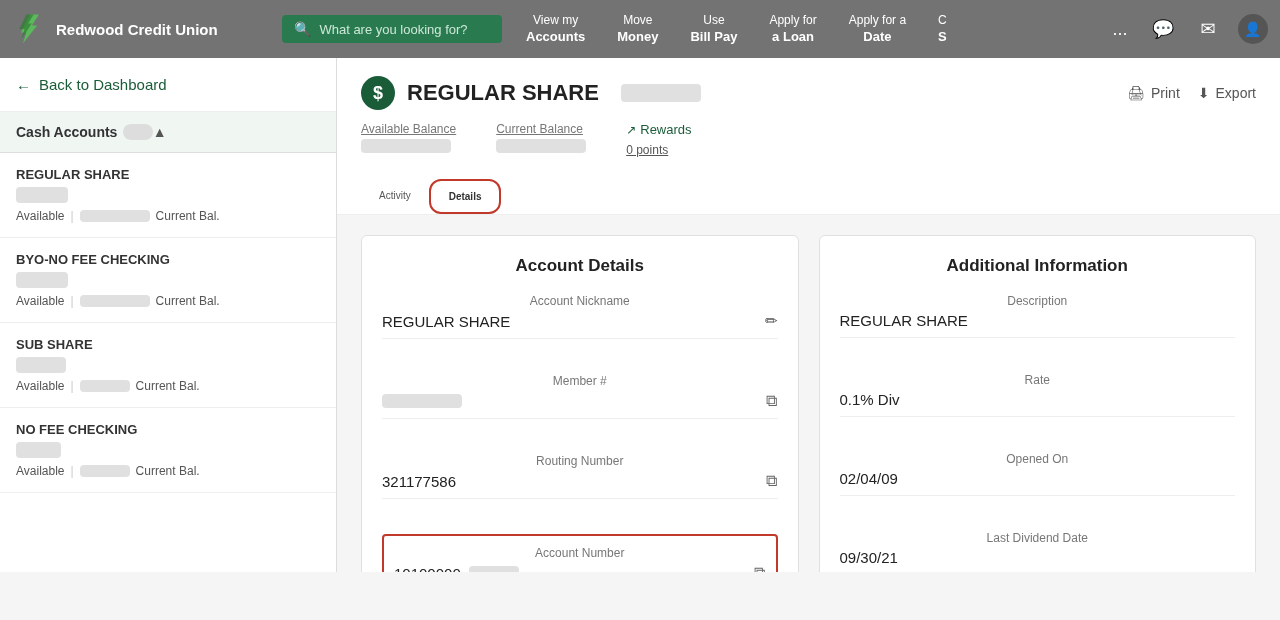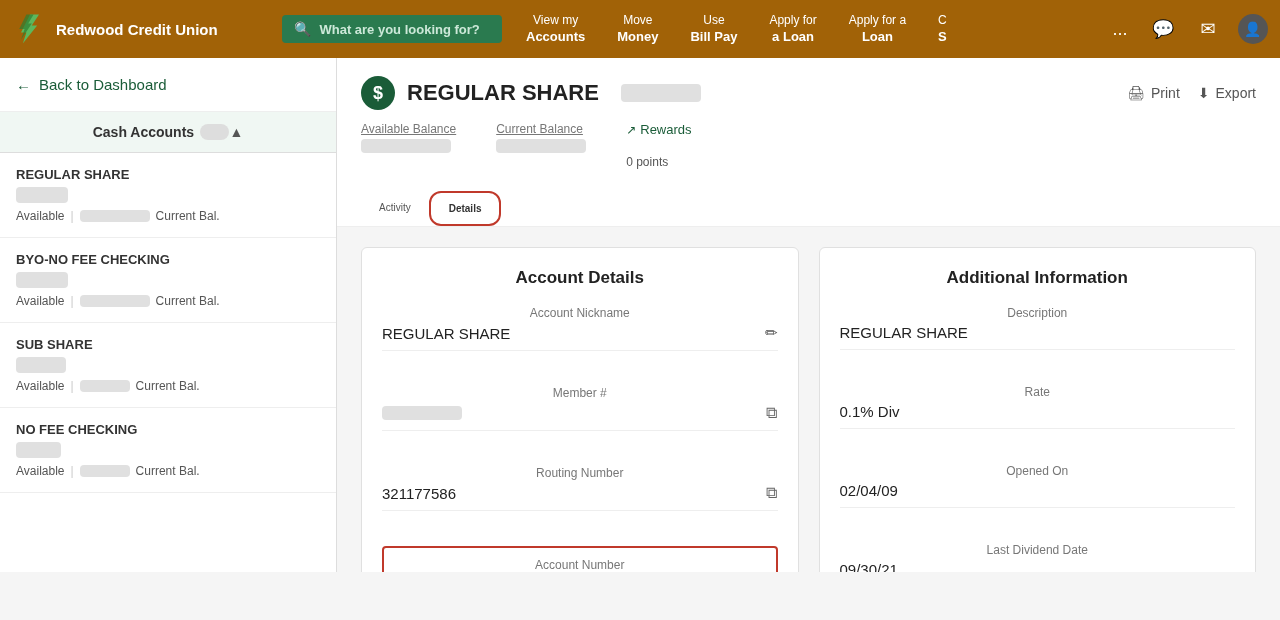--- a/index.html
+++ b/index.html
@@ -1,20 +1,20 @@
 <!DOCTYPE html>
 <html><head>
   <meta charset="utf-8">
   <style>
     * { box-sizing: border-box; margin: 0; padding: 0; }
     body { font-family: Arial, sans-serif; font-size: 14px; color: #333; background: #f5f5f5; overflow: hidden; }
 
     
     .top-nav {
-      background: #a16207;
+      background: #737373;
       display: flex;
       align-items: center;
       height: 58px;
       padding: 0 12px;
       gap: 0;
     }
     .logo-area {
       display: flex;
       align-items: center;
       gap: 8px;
@@ -38,21 +38,20 @@
       width: 220px;
       margin-right: 8px;
     }
     .search-bar input {
       background: transparent;
       border: none;
       outline: none;
       color: #cce8d8;
       font-size: 13px;
       width: 100%;
-      font-weight: bold;
     }
     .search-bar input::placeholder { color: #cce8d8; }
     .nav-items {
       display: flex;
       align-items: center;
       flex: 1;
       gap: 0;
     }
     .nav-item {
       color: white;
@@ -100,21 +99,21 @@
       padding: 18px 16px;
       font-size: 15px;
       color: #1a5c38;
       cursor: pointer;
       border-bottom: 1px solid #eee;
       font-weight: 500;
     }
     .sidebar-section-header {
       display: flex;
       align-items: center;
-      justify-content: center;
+      justify-content: flex-start;
       padding: 12px 16px;
       background: #f0f7f3;
       border-bottom: 1px solid #ddd;
     }
     .sidebar-section-title {
       font-weight: bold;
       font-size: 14px;
       color: #333;
     }
     .sidebar-section-sub {
@@ -257,21 +256,22 @@
       font-size: 13px;
       text-decoration: none;
       display: flex;
       align-items: center;
       gap: 4px;
       cursor: pointer;
     }
     .rewards-points {
       font-size: 12px;
       color: #555;
-      margin-top: 18px;
+      margin-top: 6px;
+      text-decoration: underline;
     }
     .tabs-row {
       display: flex;
       gap: 0;
       border-bottom: none;
       margin-top: 4px;
     }
     .tab {
       padding: 10px 18px;
       font-size: 10px;
@@ -395,21 +395,21 @@
     <div class="nav-item">
       <span class="top">Use</span><br>
       <span class="bot">Bill Pay</span>
     </div>
     <div class="nav-item">
       <span class="top">Apply for</span><br>
       <span class="bot">a Loan</span>
     </div>
     <div class="nav-item">
       <span class="top">Apply for a</span><br>
-      <span class="bot">Loan</span>
+      <span class="bot">Date</span>
     </div>
     <div class="nav-item">
       <span class="top">C</span><br>
       <span class="bot">S</span>
     </div>
   </div>
   <div class="nav-right">
     <span class="nav-icon">...</span>
     <span class="nav-icon">💬</span>
     <span class="nav-icon">✉</span>

